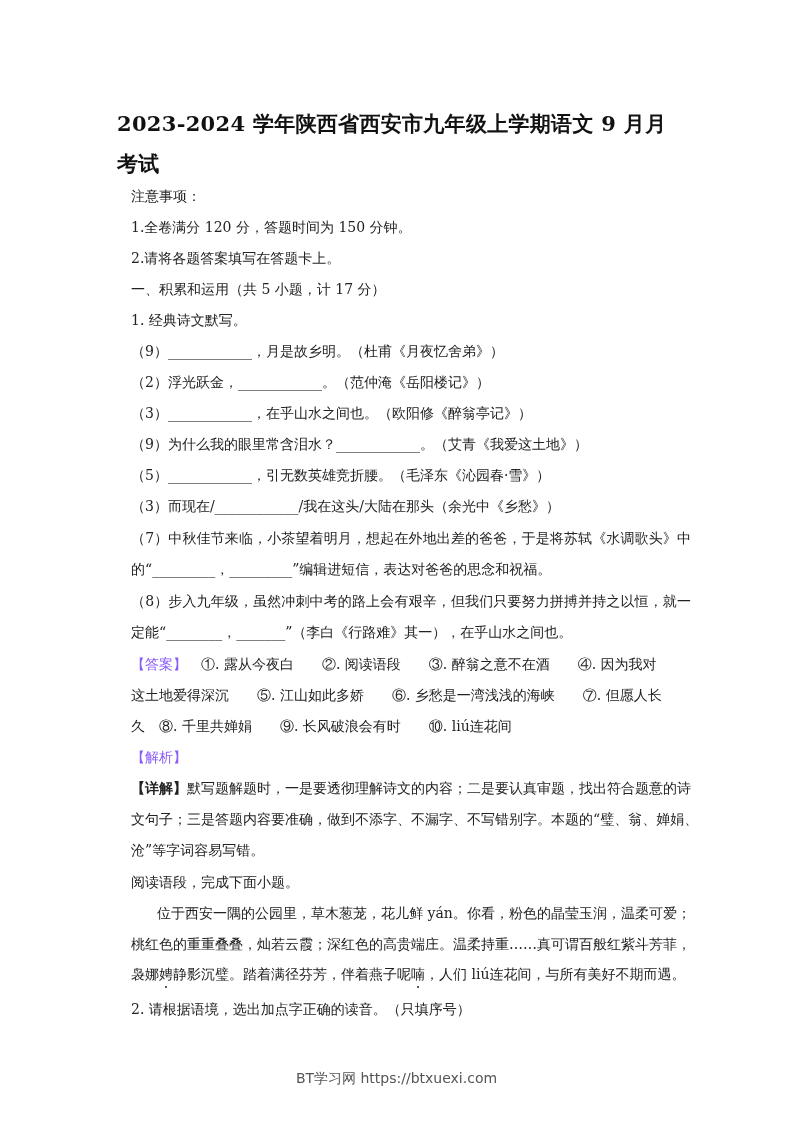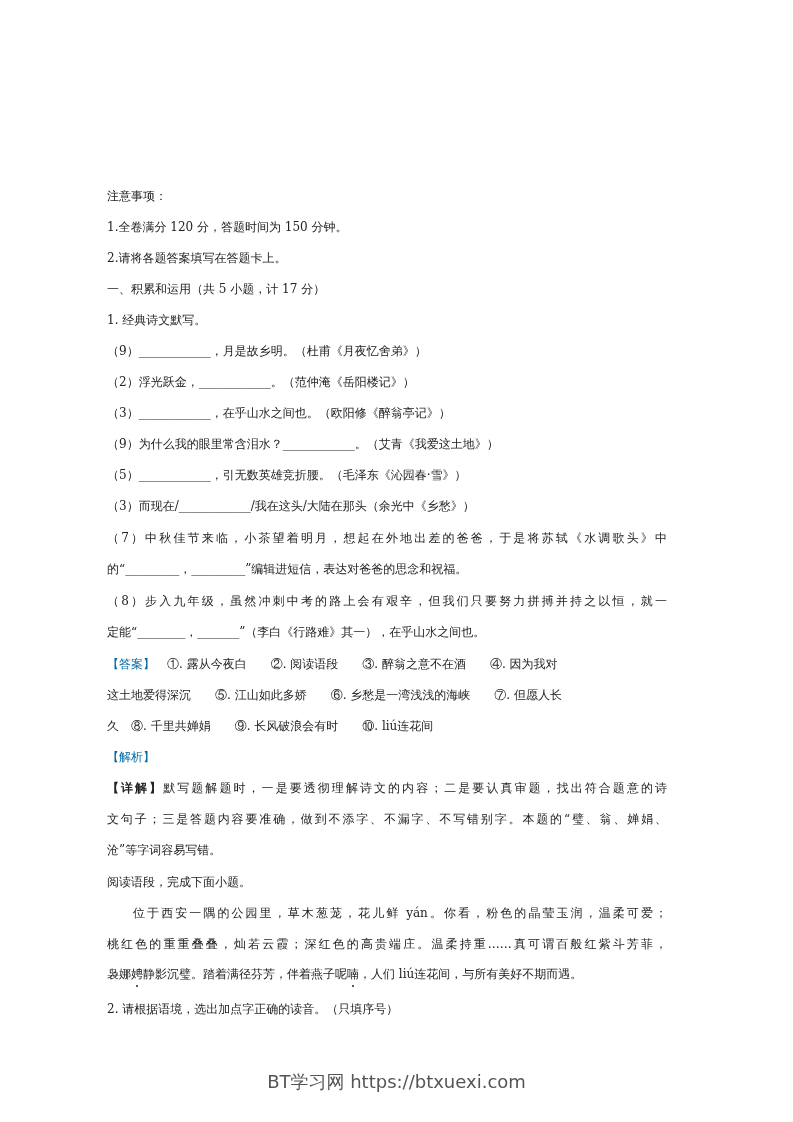--- a/index.html
+++ b/index.html
@@ -8,42 +8,43 @@
     font-family: "DejaVu Serif", "Liberation Serif", serif;
     color: #222;
   }
   .title {
     position: absolute; left: 117px; top: 104px; width: 570px;
     font-family: "DejaVu Serif", "Liberation Serif", serif;
     font-weight: bold; font-size: 21px; line-height: 40px; color: #111;
     letter-spacing: 0.3px;
   }
   .line {
-    position: absolute; left: 107px; width: 560px;
-    font-size: 12px; line-height: 18px; white-space: nowrap; color: #222;
+    position: absolute; left: 131px; width: 560px;
+    font-size: 14px; line-height: 18px; white-space: nowrap; color: #222;
   }
   .just { text-align: justify; text-align-last: justify; }
-  .blue { color: #0369a1; font-family: Liberation Serif, serif; }
+  .blue { color: #8b5cf6; }
   .indent { padding-left: 26px; box-sizing: border-box; }
   .dot { position: relative; }
   .dot::after {
     content: ""; position: absolute; left: 50%; bottom: -6px;
     width: 2px; height: 2px; background: #222; border-radius: 50%;
     transform: translateX(-50%);
   }
   .footer {
     position: absolute; left: 0; top: 1070px; width: 793px; text-align: center;
     font-family: "DejaVu Sans", "Liberation Sans", sans-serif;
-    font-size: 18px; color: #555;
+    font-size: 14px; color: #555;
   }
 </style>
 </head>
 <body>
 
 <div class="title">
+  <div>2023-2024 学年陕西省西安市九年级上学期语文 9 月月考试</div>
 </div>
 
 <div class="line" style="top:187px">注意事项：</div>
 <div class="line" style="top:218px">1.全卷满分 120 分，答题时间为 150 分钟。</div>
 <div class="line" style="top:249px">2.请将各题答案填写在答题卡上。</div>
 <div class="line" style="top:280px">一、积累和运用（共 5 小题，计 17 分）</div>
 <div class="line" style="top:311px">1. 经典诗文默写。</div>
 
 <div class="line" style="top:342px">（9）____________，月是故乡明。（杜甫《月夜忆舍弟》）</div>
 <div class="line" style="top:373px">（2）浮光跃金，____________。（范仲淹《岳阳楼记》）</div>

